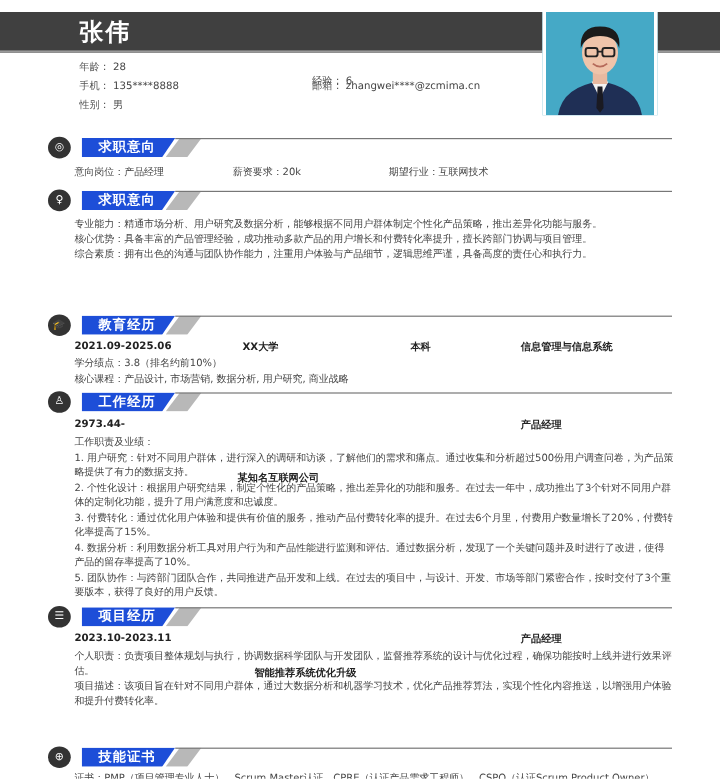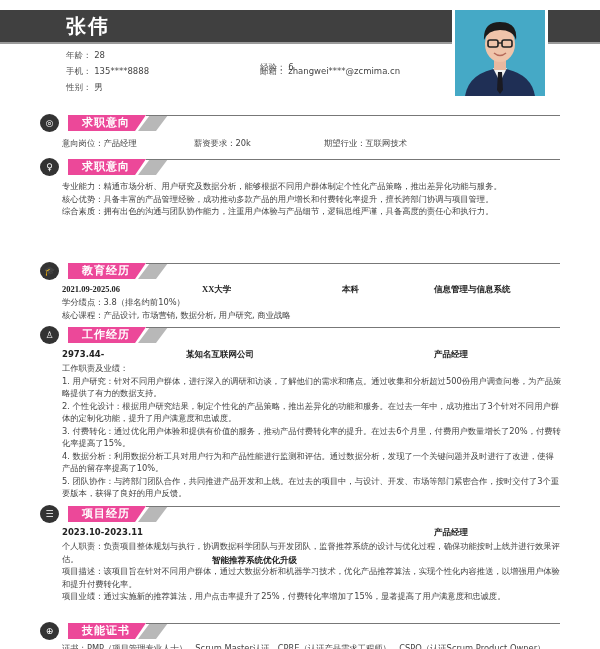--- a/index.html
+++ b/index.html
@@ -6,21 +6,21 @@
   body { width:600px; height:649px; overflow:hidden; background:#fff; position:relative;
          font-family:"DejaVu Sans","Liberation Sans",sans-serif; color:#333; }
   .abs { position:absolute; }
   .topbar { left:0; top:10px; width:600px; height:32px; background:#404040; border-bottom:2px solid #9a9a9a; }
   .name { left:66px; top:10px; height:37px; line-height:32px; font-size:20px; font-weight:bold; color:#fff; letter-spacing:2px; }
   .photo { left:452px; top:10px; width:90px; height:86px; background:#3aa6c4; overflow:hidden; border-left:3px solid #fff; border-right:3px solid #fff; }
   .info { font-size:8.5px; color:#444; }
   .info .k { color:#555; }
   .sec { left:40px; width:520px; height:18px; }
   .sec-icon { position:absolute; left:0; top:0; width:19px; height:18px; border-radius:50%; background:#333; color:#fff; font-size:9px; text-align:center; line-height:18px; }
-  .sec-banner { position:absolute; left:28px; top:1px; height:16px; width:78px; background:#ec4899; color:#fff; font-size:11px; font-weight:bold; line-height:16px; padding-left:14px; box-sizing:border-box;
+  .sec-banner { position:absolute; left:28px; top:1px; height:16px; width:78px; background:#1d4ed8; color:#fff; font-size:11px; font-weight:bold; line-height:16px; padding-left:14px; box-sizing:border-box;
                 clip-path:polygon(0 0,100% 0,86% 100%,0 100%); letter-spacing:1px; }
   .sec-stripe { position:absolute; left:98px; top:1px; height:16px; width:30px; background:#b8b8b8; clip-path:polygon(40% 0,100% 0,60% 100%,0 100%); }
   .sec-line { position:absolute; left:106px; right:0; top:1px; height:1px; background:#777; }
   .txt { left:62px; width:500px; font-size:8.3px; line-height:12.5px; color:#444; }
   .row { left:62px; width:500px; font-size:8.5px; font-weight:bold; color:#222; height:12px; }
   .row span { position:absolute; top:0; }
   p { margin:0; }
 </style>
 </head>
 <body>
@@ -72,40 +72,40 @@
   <p>核心优势：具备丰富的产品管理经验，成功推动多款产品的用户增长和付费转化率提升，擅长跨部门协调与项目管理。</p>
   <p>综合素质：拥有出色的沟通与团队协作能力，注重用户体验与产品细节，逻辑思维严谨，具备高度的责任心和执行力。</p>
 </div>
 
 <div class="abs sec" style="top:262px;">
   <div class="sec-icon">🎓</div>
   <div class="sec-banner">教育经历</div>
   <div class="sec-stripe"></div>
   <div class="sec-line"></div>
 </div>
-<div class="abs row" style="top:284px;font-family:Liberation Serif, serif;">
+<div class="abs row" style="top:284px;">
   <span style="left:0;">2021.09-2025.06</span>
   <span style="left:140px;">XX大学</span>
   <span style="left:280px;">本科</span>
   <span style="left:372px;">信息管理与信息系统</span>
 </div>
 <div class="abs txt" style="top:296px;">
   <p>学分绩点：3.8（排名约前10%）</p>
   <p>核心课程：产品设计, 市场营销, 数据分析, 用户研究, 商业战略</p>
 </div>
 
 <div class="abs sec" style="top:326px;">
   <div class="sec-icon">♙</div>
   <div class="sec-banner">工作经历</div>
   <div class="sec-stripe"></div>
   <div class="sec-line"></div>
 </div>
 <div class="abs row" style="top:349px;">
   <span style="left:0;">2973.44-</span>
-  <span style="left:124px;">某知名互联网公司</span>
+  <span style="left:136px;margin-top:44px;">某知名互联网公司</span>
   <span style="left:372px;">产品经理</span>
 </div>
 <div class="abs txt" style="top:362px;">
   <p>工作职责及业绩：</p>
   <p>1. 用户研究：针对不同用户群体，进行深入的调研和访谈，了解他们的需求和痛点。通过收集和分析超过500份用户调查问卷，为产品策略提供了有力的数据支持。</p>
   <p>2. 个性化设计：根据用户研究结果，制定个性化的产品策略，推出差异化的功能和服务。在过去一年中，成功推出了3个针对不同用户群体的定制化功能，提升了用户满意度和忠诚度。</p>
   <p>3. 付费转化：通过优化用户体验和提供有价值的服务，推动产品付费转化率的提升。在过去6个月里，付费用户数量增长了20%，付费转化率提高了15%。</p>
   <p>4. 数据分析：利用数据分析工具对用户行为和产品性能进行监测和评估。通过数据分析，发现了一个关键问题并及时进行了改进，使得产品的留存率提高了10%。</p>
   <p>5. 团队协作：与跨部门团队合作，共同推进产品开发和上线。在过去的项目中，与设计、开发、市场等部门紧密合作，按时交付了3个重要版本，获得了良好的用户反馈。</p>
 </div>
@@ -117,21 +117,20 @@
   <div class="sec-line"></div>
 </div>
 <div class="abs row" style="top:527px;">
   <span style="left:0;">2023.10-2023.11</span>
   <span style="left:150px;margin-top:28px;">智能推荐系统优化升级</span>
   <span style="left:372px;">产品经理</span>
 </div>
 <div class="abs txt" style="top:540px;">
   <p>个人职责：负责项目整体规划与执行，协调数据科学团队与开发团队，监督推荐系统的设计与优化过程，确保功能按时上线并进行效果评估。</p>
   <p>项目描述：该项目旨在针对不同用户群体，通过大数据分析和机器学习技术，优化产品推荐算法，实现个性化内容推送，以增强用户体验和提升付费转化率。</p>
-  <p>项目业绩：通过实施新的推荐算法，用户点击率提升了25%，付费转化率增加了15%，显著提高了用户满意度和忠诚度。</p>
 </div>
 
 <div class="abs sec" style="top:622px;">
   <div class="sec-icon">⊕</div>
   <div class="sec-banner">技能证书</div>
   <div class="sec-stripe"></div>
   <div class="sec-line"></div>
 </div>
 <div class="abs txt" style="top:642px;white-space:nowrap;overflow:hidden;">
   <p>证书：PMP（项目管理专业人士）、Scrum Master认证、CPRE（认证产品需求工程师）、CSPO（认证Scrum Product Owner）</p>

